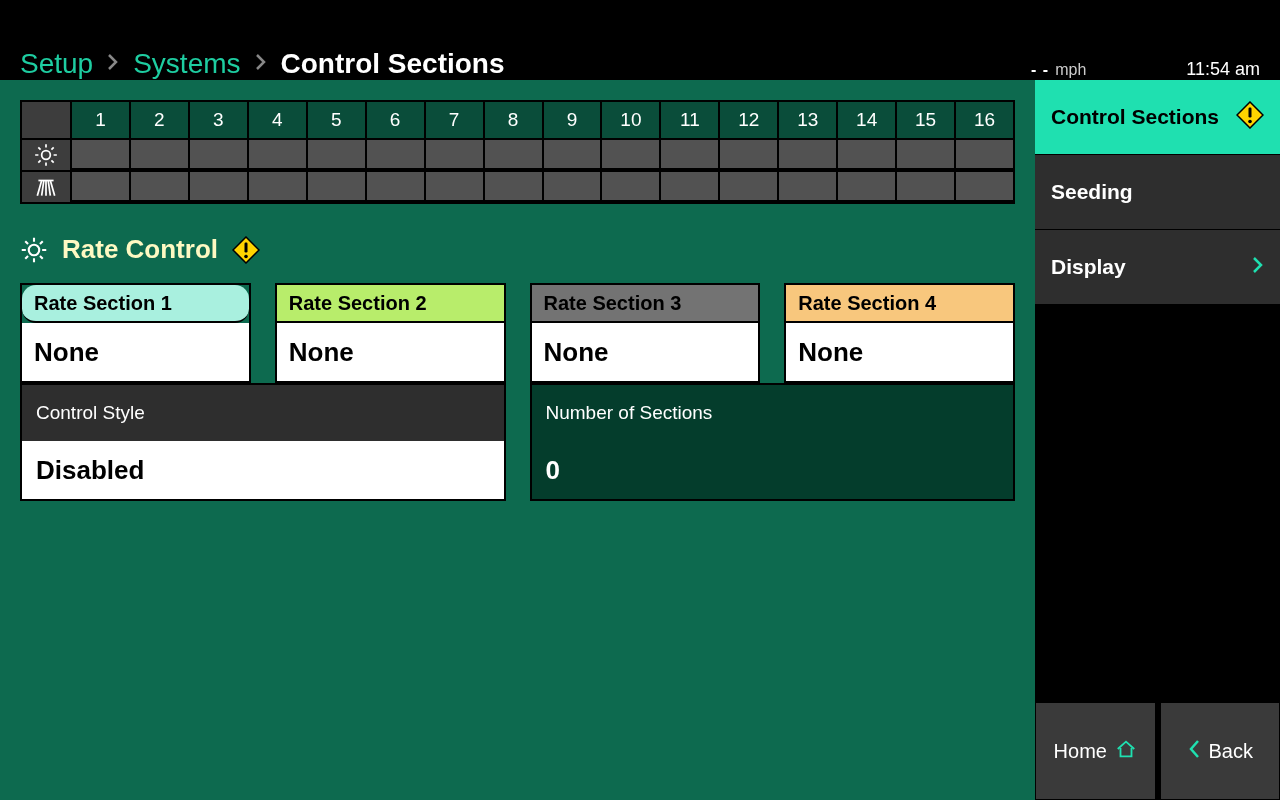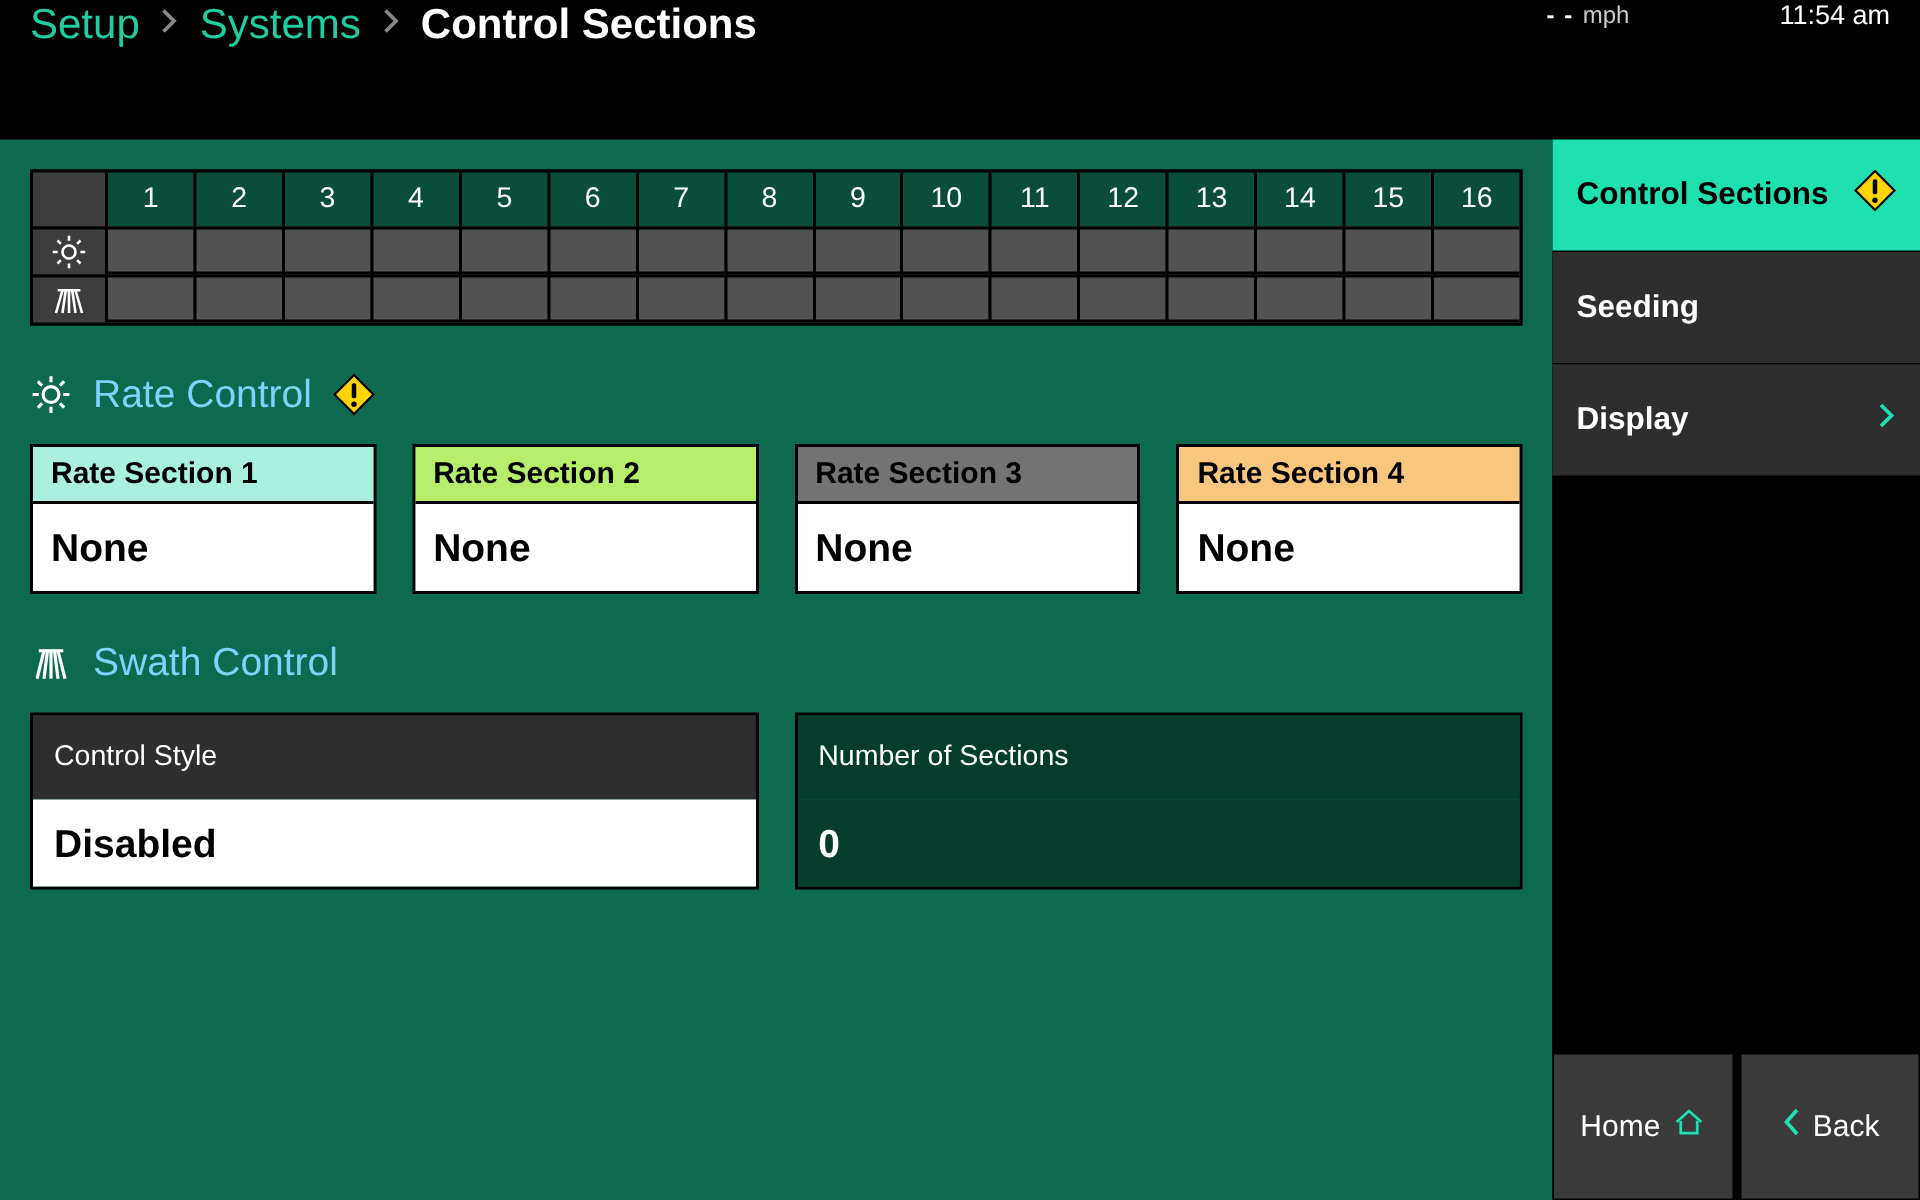--- a/index.html
+++ b/index.html
@@ -1,21 +1,21 @@
 <!DOCTYPE html>
 <html><head>
 <meta charset="utf-8">
 <style>
   * { box-sizing: border-box; margin: 0; padding: 0; }
   html, body { width: 1280px; height: 800px; overflow: hidden; font-family: Arial, Helvetica, sans-serif; background: #000; color: #fff; }
   
   .app { display: flex; flex-direction: column; width: 1280px; height: 800px; }
   
   
-  .topbar { height: 93px; background: #000; display: flex; align-items: flex-start; padding: 0 20px; }
+  .topbar { height: 80px; background: #000; display: flex; align-items: flex-end; padding: 0 20px; }
   .breadcrumb { display: flex; align-items: center; gap: 14px; font-size: 28px; font-weight: 500; }
   .crumb-link { color: #1ecda1; }
   .crumb-chevron { color: #888; font-size: 22px; }
   .crumb-active { color: #fff; font-weight: 700; }
   .topbar-right { margin-left: auto; display: flex; align-items: center; gap: 100px; font-size: 17px; }
   .speed { display: flex; align-items: baseline; gap: 6px; }
   .speed-dashes { color: #fff; font-weight: 700; letter-spacing: 1px; font-size: 16px; }
   .speed-unit { color: #ccc; font-size: 16px; }
   .clock { color: #fff; font-weight: 500; font-size: 18px; }
   
@@ -28,21 +28,21 @@
   .section-grid { border: 2px solid #000; background: #000; }
   .sg-row { display: flex; }
   .sg-iconcell { width: 48px; background: #3d3d3d; display: flex; align-items: center; justify-content: center; height: 100%; }
   .sg-header .sg-iconcell { height: 36px; }
   .sg-numcell { flex: 1; height: 36px; background: #0a4d3a; border-left: 2px solid #000; display: flex; align-items: center; justify-content: center; font-size: 19px; font-weight: 500; color: #fff; }
   .sg-body .sg-iconcell { height: 32px; border-top: 2px solid #000; }
   .sg-graycell { flex: 1; height: 32px; background: #525252; border-left: 2px solid #000; border-top: 2px solid #000; border-bottom: 2px solid #000;}
   
   
   .section-heading { display: flex; align-items: center; gap: 14px; margin: 30px 0 18px 0; }
-  .section-heading .label { font-size: 26px; font-weight: 400; color: #7dd3fc; }
+  .section-heading .label { font-size: 26px; font-weight: 700; color: #fef9c3; }
   .section-heading .icon { width: 28px; height: 28px; }
   
   
   .rate-row { display: flex; gap: 24px; }
   .rate-card { flex: 1; border: 2px solid #000; }
   .rate-card .hdr { height: 38px; display: flex; align-items: center; padding: 0 12px; font-size: 20px; font-weight: 700; color: #000; border-bottom: 2px solid #000; }
   .rate-card .val { height: 58px; background: #fff; color: #000; font-size: 26px; font-weight: 700; display: flex; align-items: center; padding: 0 12px; }
   
   
   .swath-row { display: flex; gap: 24px; }
@@ -189,48 +189,37 @@
                 <polygon points="14,1 27,14 14,27 1,14" fill="#ffd400" stroke="#000" stroke-width="1.5"></polygon>
                 <rect x="12.5" y="6.5" width="3" height="10" rx="1.2" fill="#000"></rect>
                 <circle cx="14" cy="20.5" r="1.8" fill="#000"></circle>
               </g>
             </svg>
         </span>
       </div>
 
       <div class="rate-row" id="rate-row">
           <div class="rate-card">
-            <div class="hdr" style="background: rgb(169, 240, 223);">Rate Section 1</div>
+            <div class="hdr" style="background: rgb(169, 240, 223); border-radius: 14px;">Rate Section 1</div>
             <div class="val">None</div>
           </div>
           <div class="rate-card">
             <div class="hdr" style="background: rgb(184, 237, 107); text-align: right;">Rate Section 2</div>
             <div class="val">None</div>
           </div>
           <div class="rate-card">
             <div class="hdr" style="background: #737373; text-align: right;">Rate Section 3</div>
             <div class="val">None</div>
           </div>
           <div class="rate-card">
             <div class="hdr" style="background: rgb(248, 199, 125);">Rate Section 4</div>
             <div class="val">None</div>
           </div>
         </div>
 
-      <div class="section-heading">
-        <span class="icon">
-          <svg viewBox="0 0 24 24" width="28" height="28">
-              <g fill="none" stroke="#fff" stroke-width="1.8">
-                <path d="M4 21 L8 5 M8 21 L10 5 M12 21 L12 5 M16 21 L14 5 M20 21 L16 5"></path>
-                <path d="M5 5 L19 5"></path>
-              </g>
-            </svg>
-        </span>
-        <span class="label">Swath Control</span>
-      </div>
 
       <div class="swath-row">
         <div class="swath-card">
           <div class="hdr">Control Style</div>
           <div class="val white">Disabled</div>
         </div>
         <div class="swath-card">
           <div class="hdr darkgreen">Number of Sections</div>
           <div class="val darkgreen">0</div>
         </div>

